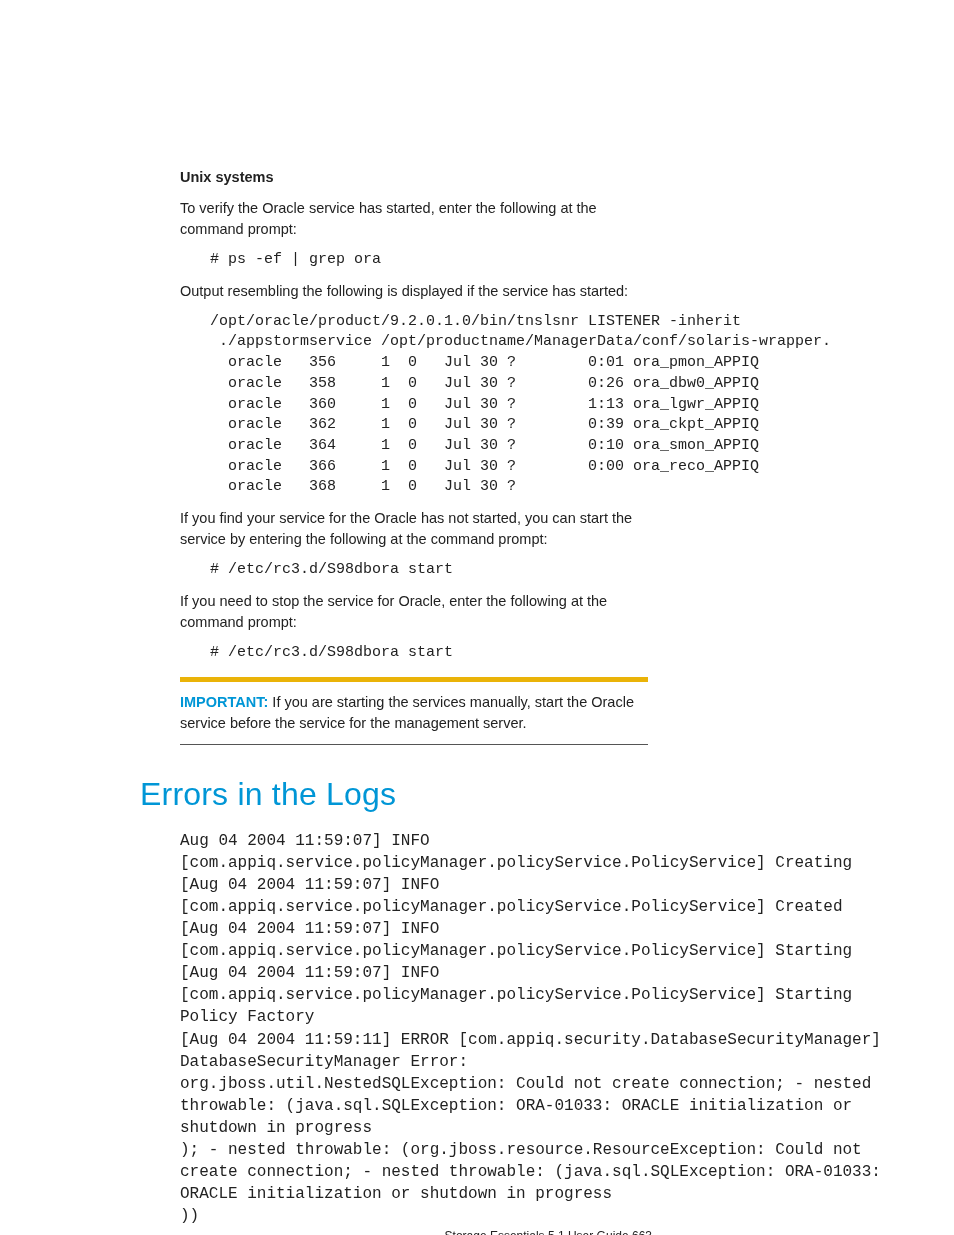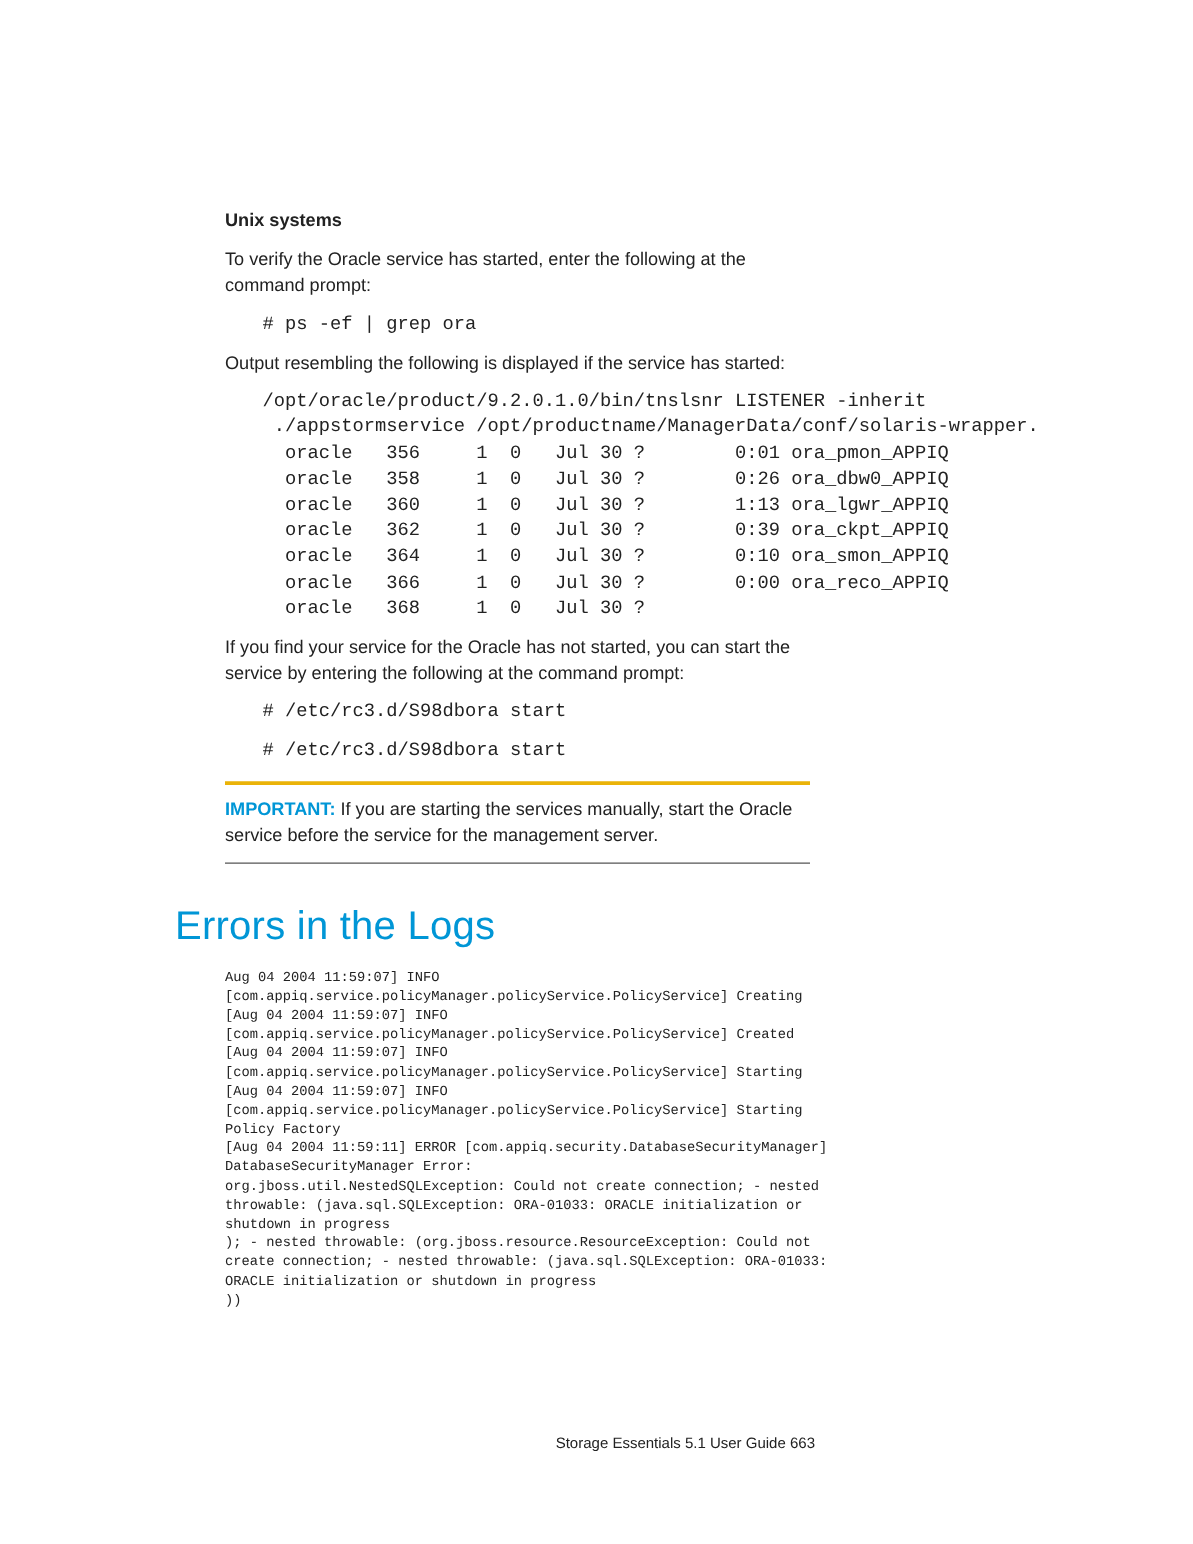--- a/index.html
+++ b/index.html
@@ -31,27 +31,27 @@
   }
   pre.code {
     font-family: "Courier New", Courier, monospace;
     font-size: 15px;
     line-height: 1.38;
     white-space: pre;
     margin: 2px 0 10px 30px;
   }
   pre.code-tight {
     font-family: "Courier New", Courier, monospace;
-    font-size: 11px;
+    font-size: 16px;
     line-height: 1.38;
     white-space: pre;
     margin: 2px 0 10px 0;
   }
   .important-block {
-    border-top: 3px solid #eab308;
+    border-top: 5px solid #eab308;
     border-bottom: 1px solid #555;
     padding: 10px 0 10px 0;
     margin: 14px 0 24px 0;
   }
   .important-label {
     color: #0096D6;
     font-weight: bold;
   }
   h2.section-title {
     font-family: Arial, Helvetica, sans-serif;
@@ -89,20 +89,21 @@
   oracle   360     1  0   Jul 30 ?        1:13 ora_lgwr_APPIQ
   oracle   362     1  0   Jul 30 ?        0:39 ora_ckpt_APPIQ
   oracle   364     1  0   Jul 30 ?        0:10 ora_smon_APPIQ
   oracle   366     1  0   Jul 30 ?        0:00 ora_reco_APPIQ
   oracle   368     1  0   Jul 30 ?</pre>
 
     <p class="body">If you find your service for the Oracle has not started, you can start the service by entering the following at the command prompt:</p>
 
     <pre class="code"># /etc/rc3.d/S98dbora start</pre>
 
+    <p class="body">If you need to stop the service for Oracle, enter the following at the command prompt:</p>
 
     <pre class="code"># /etc/rc3.d/S98dbora start</pre>
 
     <div class="important-block">
       <span class="important-label">IMPORTANT:</span><span>  If you are starting the services manually, start the Oracle service before the service for the management server.</span>
     </div>
 
     <h2 class="section-title">Errors in the Logs</h2>
 
 

